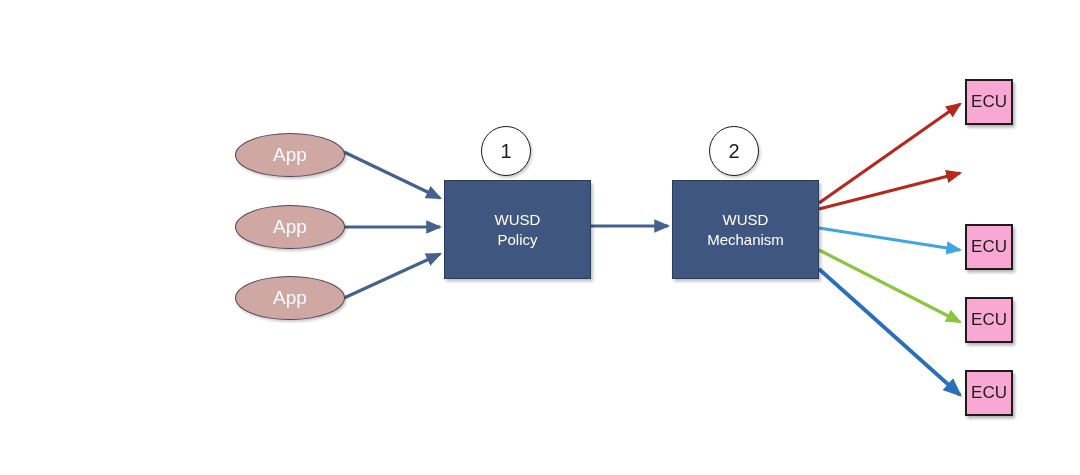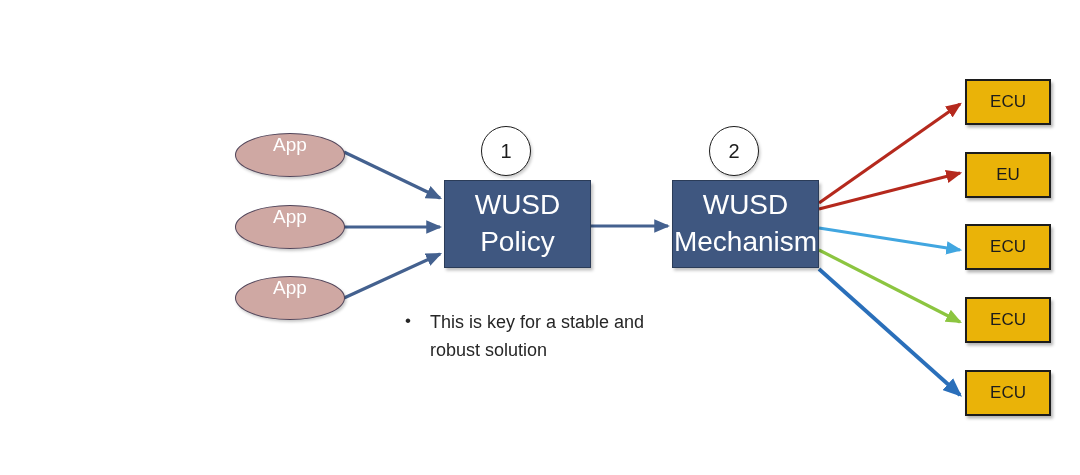--- a/index.html
+++ b/index.html
@@ -42,45 +42,45 @@
   
   .app-node {
     position: absolute;
     width: 110px;
     height: 44px;
     border-radius: 50%;
     background: #cfa8a3;
     border: 1.4px solid #51455a;
     box-sizing: border-box;
     display: flex;
-    align-items: flex-start;
+    align-items: center;
     justify-content: center;
     color: #ffffff;
     font-size: 19px;
     font-weight: 400;
     box-shadow: 1.5px 2px 3px rgba(0,0,0,0.22);
   }
   #app-0 { left: 235px; top: 133px; }
   #app-1 { left: 235px; top: 205px; }
   #app-2 { left: 235px; top: 276px; }
 
   
   .proc-box {
     position: absolute;
     width: 147px;
-    height: 88px;
+    height: 99px;
     background: #3f5780;
     border: 1.6px solid #2b3c58;
     box-sizing: border-box;
     display: flex;
     flex-direction: column;
     align-items: center;
     justify-content: center;
     color: #ffffff;
-    font-size: 28px;
+    font-size: 15px;
     line-height: 1.32;
     box-shadow: 2px 2.5px 3px rgba(0,0,0,0.25);
   }
   #proc-policy { left: 444px; top: 180px; }
   #proc-mechanism { left: 672px; top: 180px; }
   .proc-box .proc-line { display: block; white-space: nowrap; }
 
   
   .step-badge {
     position: absolute;
@@ -96,23 +96,23 @@
     font-size: 20px;
     color: #1c1c1c;
     box-shadow: 1.5px 2px 3px rgba(0,0,0,0.2);
   }
   #step-1 { left: 481px; top: 126px; }
   #step-2 { left: 709px; top: 126px; }
 
   
   .ecu-box {
     position: absolute;
-    width: 86px;
+    width: 48px;
     height: 46px;
-    background: #eab308;
+    background: #f9a8d4;
     border: 2px solid #1c1c1c;
     box-sizing: border-box;
     display: flex;
     align-items: center;
     justify-content: center;
     font-size: 17px;
     color: #1c1c1c;
     box-shadow: 2px 2.5px 3px rgba(0,0,0,0.3);
   }
   #ecu-0 { left: 965px; top: 79px; }
@@ -208,30 +208,26 @@
   <div class="step-badge" id="step-1">
     <span>1</span>
   </div>
   <div class="step-badge" id="step-2">
     <span>2</span>
   </div>
 
   <div class="ecu-box" id="ecu-0">
     <span>ECU</span>
   </div>
-  <div class="ecu-box" id="ecu-1">
-    <span>EU</span>
-  </div>
   <div class="ecu-box" id="ecu-2">
     <span>ECU</span>
   </div>
   <div class="ecu-box" id="ecu-3">
     <span>ECU</span>
   </div>
   <div class="ecu-box" id="ecu-4">
     <span>ECU</span>
   </div>
 
   <ul id="bullet-list">
-    <li>This is key for a stable and robust solution</li>
   </ul>
 
 </div>
 
 </body></html>

